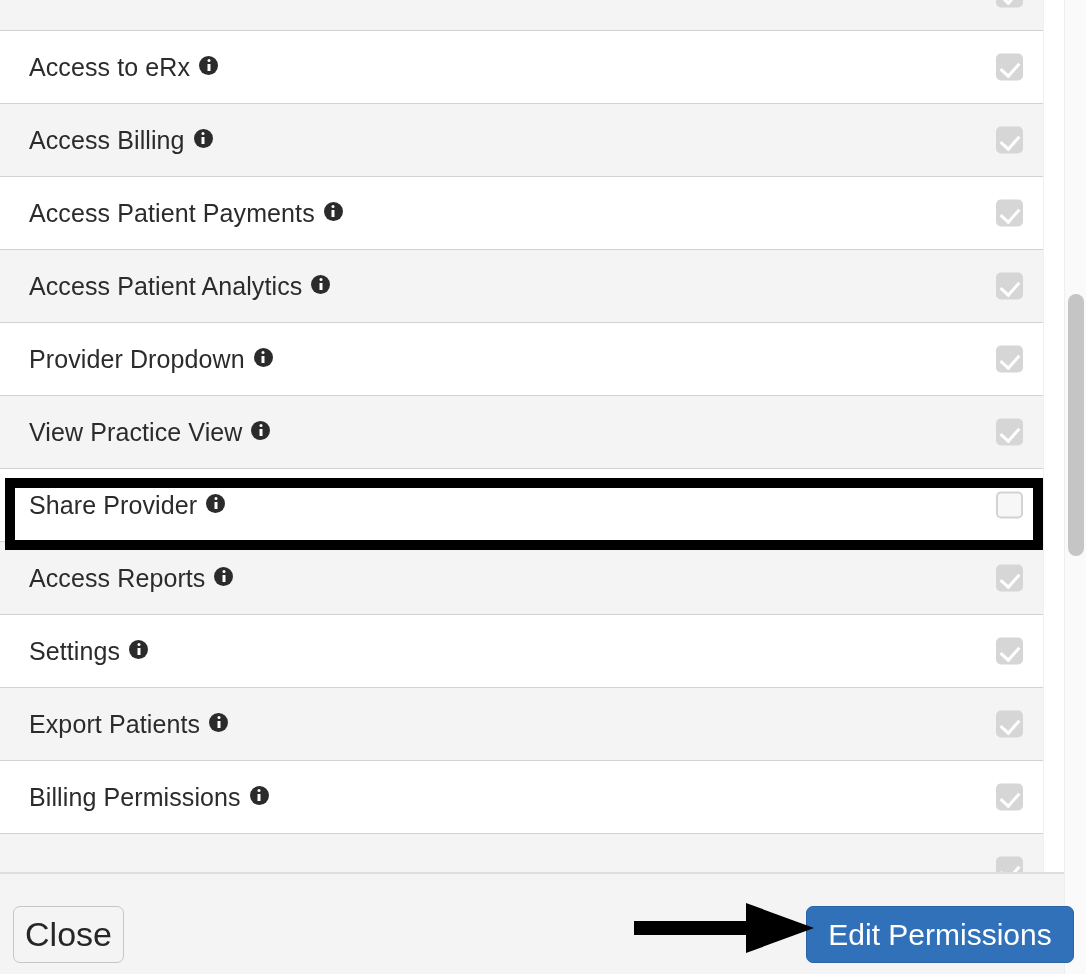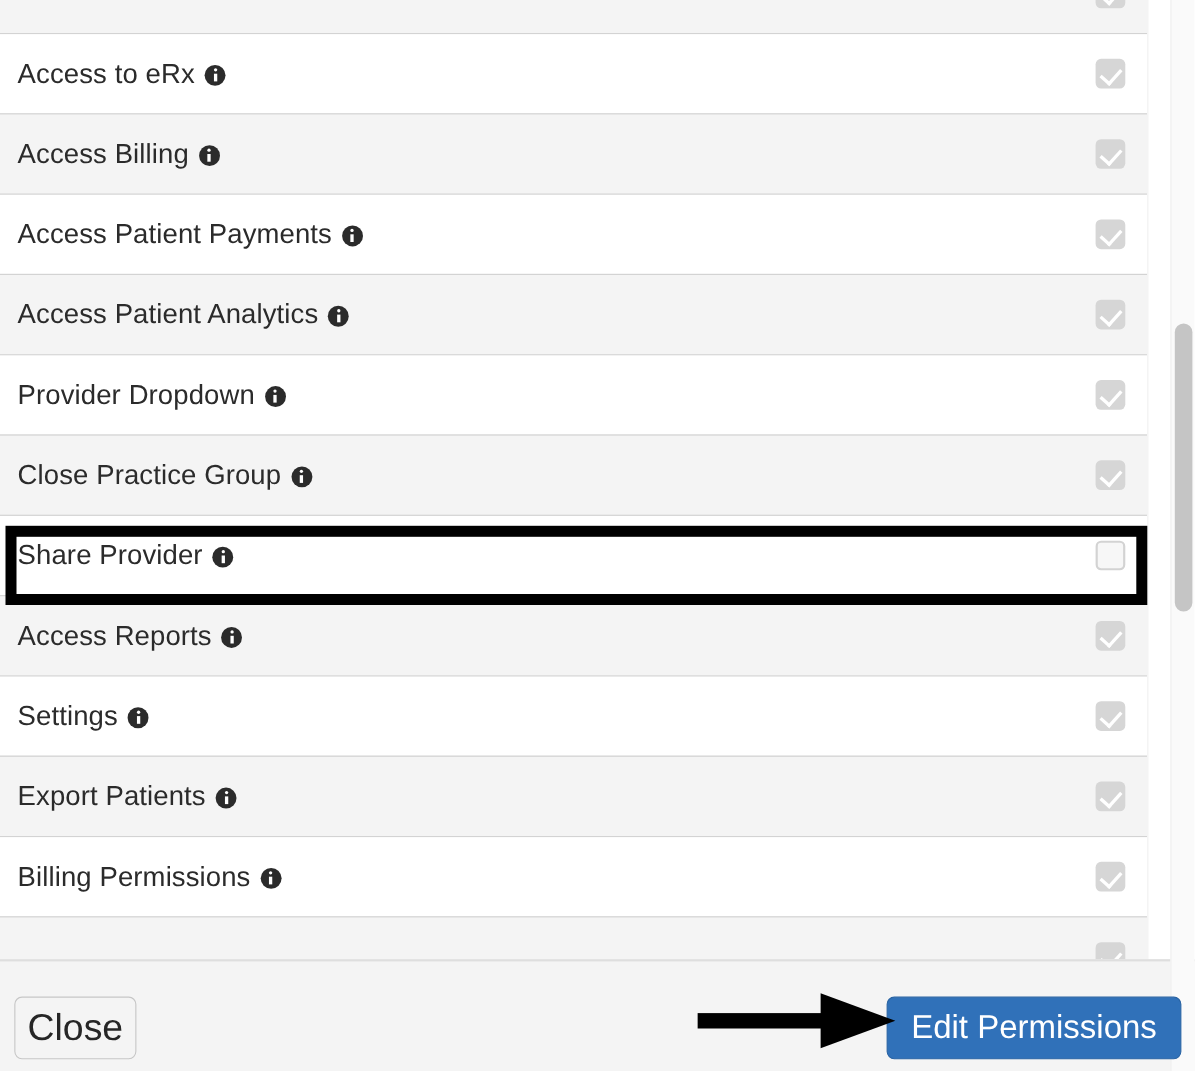--- a/index.html
+++ b/index.html
@@ -45,26 +45,26 @@
     margin-top: -1px;
     display: flex;
     align-items: center;
     background: #ffffff;
   }
   .perm-row.striped { background: #f4f4f4; }
 
   .perm-label {
     font-size: 25px;
     color: #2b2b2b;
-    padding-left: 16px;
+    padding-left: 29px;
     letter-spacing: 0.1px;
     line-height: 1;
     white-space: nowrap;
     display: flex;
-    align-items: center;
+    align-items: flex-start;
     gap: 9px;
   }
 
   
   .info-icon {
     display: inline-block;
     width: 19px;
     height: 19px;
     border-radius: 50%;
     background: #2b2b2b;
@@ -261,21 +261,21 @@
         </div>
         <div class="perm-row">
           <div class="perm-label">
             <span>Provider Dropdown</span>
             <span class="info-icon"></span>
           </div>
           <div class="perm-check checked"></div>
         </div>
         <div class="perm-row striped">
           <div class="perm-label">
-            <span>Close Practice Group</span>
+            <span>View Practice View</span>
             <span class="info-icon"></span>
           </div>
           <div class="perm-check checked"></div>
         </div>
         <div class="perm-row">
           <div class="perm-label">
             <span>Share Provider</span>
             <span class="info-icon"></span>
           </div>
           <div class="perm-check unchecked"></div>

